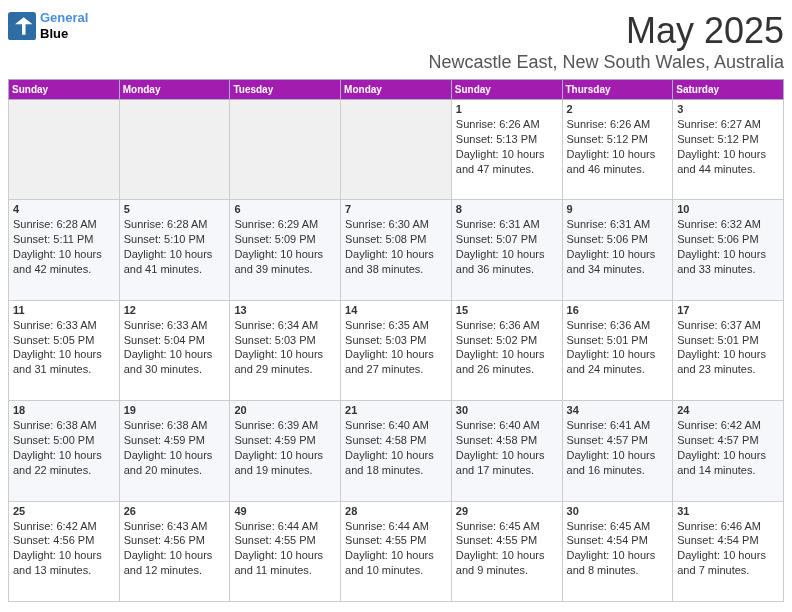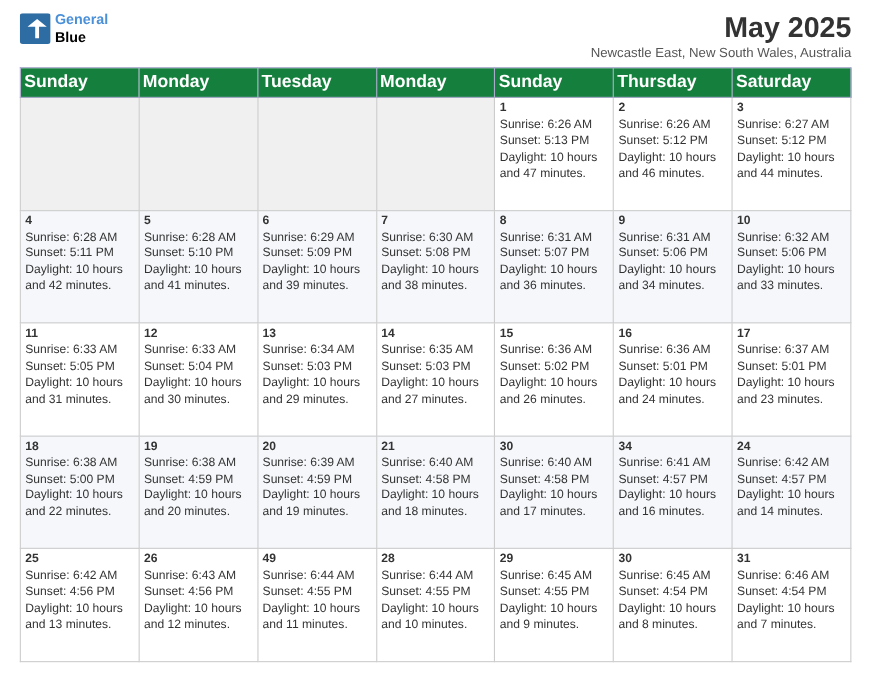--- a/index.html
+++ b/index.html
@@ -6,21 +6,21 @@
     body {
       font-family: Arial, sans-serif;
       background: #fff;
       width: 792px;
       height: 612px;
       overflow: hidden;
     }
     .page {
       width: 792px;
       height: 612px;
-      padding: 10px 18px;
+      padding: 10px 8px;
       display: flex;
       flex-direction: column;
     }
     .header {
       display: flex;
       justify-content: space-between;
       align-items: flex-start;
       margin-bottom: 6px;
     }
     .logo {
@@ -38,39 +38,39 @@
       color: #4a90d9;
     }
     .logo-icon {
       width: 28px;
       height: 28px;
     }
     .title-block {
       text-align: right;
     }
     .month-title {
-      font-size: 26px;
-      font-weight: bold;
+      font-size: 36px;
+      font-weight: normal;
       color: #333;
     }
     .location {
-      font-size: 12px;
+      font-size: 18px;
       color: #555;
     }
     .calendar {
       flex: 1;
       border: 1px solid #ccc;
       border-collapse: collapse;
       width: 100%;
       table-layout: fixed;
     }
     .calendar th {
-      background-color: #15803d;
+      background-color: #a21caf;
       color: #fff;
-      font-size: 16px;
+      font-size: 10px;
       font-weight: bold;
       padding: 4px 3px;
       text-align: left;
       border: 1px solid #aac;
     }
     .calendar td {
       border: 1px solid #ccc;
       vertical-align: top;
       padding: 3px 4px;
       font-size: 9px;

